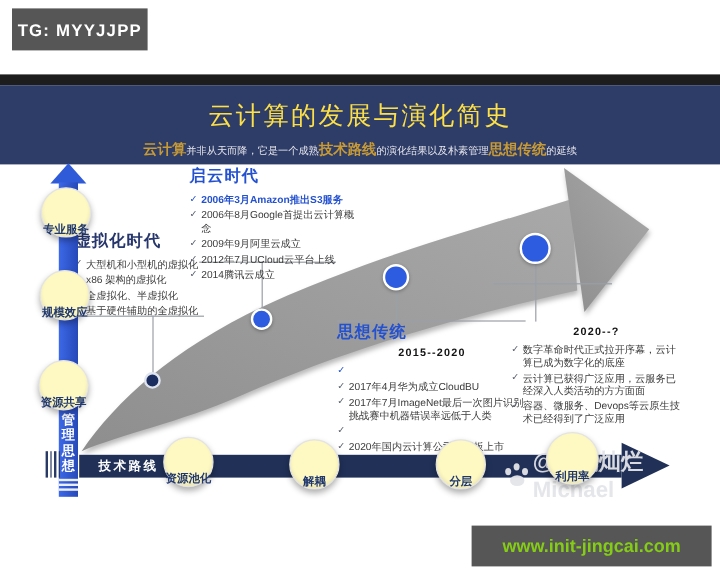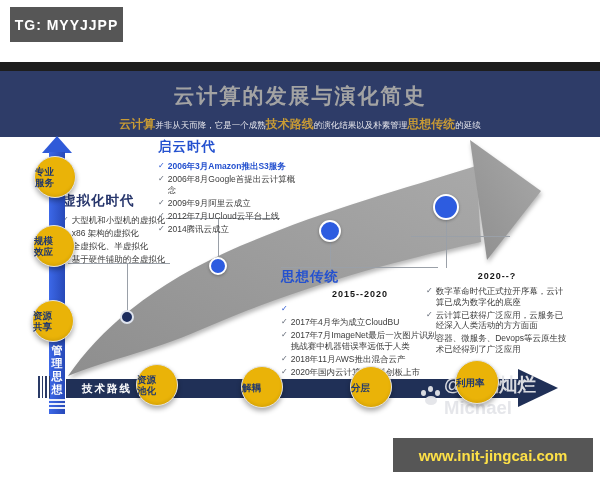--- a/index.html
+++ b/index.html
@@ -5,29 +5,29 @@
   * { margin:0; padding:0; box-sizing:border-box; }
   html,body { width:600px; height:480px; }
   body { position:relative; overflow:hidden; background:#fff;
          font-family:"Liberation Sans","DejaVu Sans",sans-serif; }
   .abs { position:absolute; }
 
   
   .tg-badge { left:10px; top:7px; width:113px; height:35px; background:#565656; color:#fff;
               font-weight:bold; font-size:14px; letter-spacing:1px; display:flex;
               align-items:center; justify-content:center; z-index:7; }
-  .www-badge { left:393px; top:438px; width:200px; height:34px; background:#565656; color:#fde047;
+  .www-badge { left:393px; top:438px; width:200px; height:34px; background:#565656; color:#84cc16;
                font-weight:bold; font-size:15px; display:flex; align-items:center;
                justify-content:center; z-index:7; }
 
   
   .topbar { left:0; top:62px; width:600px; height:9px; background:#1d1d1d; z-index:1; }
   .header { left:0; top:71px; width:600px; height:66px; background:#2e3c68; z-index:1; }
-  .page-title { text-align:center; margin-top:11px; font-size:21px; font-weight:bold;
-                color:#a3a3a3; letter-spacing:2px; }
+  .page-title { text-align:center; margin-top:11px; font-size:21px; font-weight:normal;
+                color:#fde047; letter-spacing:2px; }
   .subtitle { text-align:center; margin-top:6px; color:#e6e6ec; font-size:8.5px; }
   .subtitle .sub-hl { color:#c79a35; font-size:12px; font-weight:bold; }
   .subtitle .sub-plain { color:#e6e6ec; }
 
   
   .lx-head { left:42px; top:136px; width:0; height:0; z-index:4;
              border-left:15px solid transparent; border-right:15px solid transparent;
              border-bottom:17px solid #2f5ad8; }
   .lx-shaft { left:49px; top:152px; width:16px; height:262px; z-index:4;
               background:linear-gradient(90deg,#3c68e8,#2749b8); }
@@ -35,31 +35,31 @@
               font-size:11px; text-align:center; }
   .lx-label div { line-height:13px; }
   .lx-stripes { left:49px; top:399px; width:16px; z-index:4; }
   .lx-stripes div { height:2px; background:rgba(255,255,255,.9); margin-bottom:2px; }
   .barcode { left:38px; top:376px; height:22px; display:flex; gap:2px; z-index:4; }
   .barcode div { background:#2a3a66; height:22px; }
   .bc1 { width:2px; } .bc2 { width:1px; } .bc3 { width:2px; } .bc4 { width:1px; }
 
   
   .axis-circle { position:absolute; width:42px; height:42px; border-radius:50%;
-                 background:#eab308; border:1px solid #e3e3e3;
+                 background:#fef9c3; border:1px solid #e3e3e3;
                  box-shadow:0 3px 5px rgba(0,0,0,.32), inset 0 -2px 3px rgba(0,0,0,.08);
-                 display:flex; flex-direction:column; align-items:flex-start; justify-content:center;
+                 display:flex; flex-direction:row; align-items:flex-end; justify-content:center;
                  color:#21386e; font-weight:bold; font-size:9.5px; line-height:11px;
                  text-align:center; }
   .left-c1 { left:34px; top:156px; z-index:4; }
   .left-c2 { left:33px; top:225px; z-index:4; }
   .left-c3 { left:32px; top:300px; z-index:4; }
   .bot-c1 { left:136px; top:364px; z-index:6; }
   .bot-c2 { left:241px; top:366px; z-index:6; }
-  .bot-c3 { left:350px; top:366px; z-index:6; }
+  .bot-c3 { left:363px; top:366px; z-index:6; }
   .bot-c4 { left:455px; top:360px; width:44px; height:44px; z-index:6; }
 
   
   .swoosh { left:0; top:0; z-index:1; filter:drop-shadow(1px 3px 2px rgba(0,0,0,.28)); }
 
   
   .conn { position:absolute; background:#9aa0a8; z-index:2; }
   .conn-h1 { left:68px;  top:263px; width:102px; height:1px; }
   .conn-v1 { left:127px; top:263px; width:1px; height:50px; }
   .conn-h2 { left:166px; top:218px; width:114px; height:1px; }
@@ -205,21 +205,20 @@
       <div class="era-item">
         <span class="check">✓</span>
         <span>2017年4月华为成立CloudBU</span>
       </div>
       <div class="era-item">
         <span class="check">✓</span>
         <span>2017年7月ImageNet最后一次图片识别挑战赛中机器错误率远低于人类</span>
       </div>
       <div class="era-item">
         <span class="check">✓</span>
-        <span>2018年11月AWS推出混合云产</span>
       </div>
       <div class="era-item">
         <span class="check">✓</span>
         <span>2020年国内云计算公司科创板上市</span>
       </div>
     </div>
 </div>
 <div class="era era-4">
   <div class="era-period">2020--?</div>
   <div class="era-items">

